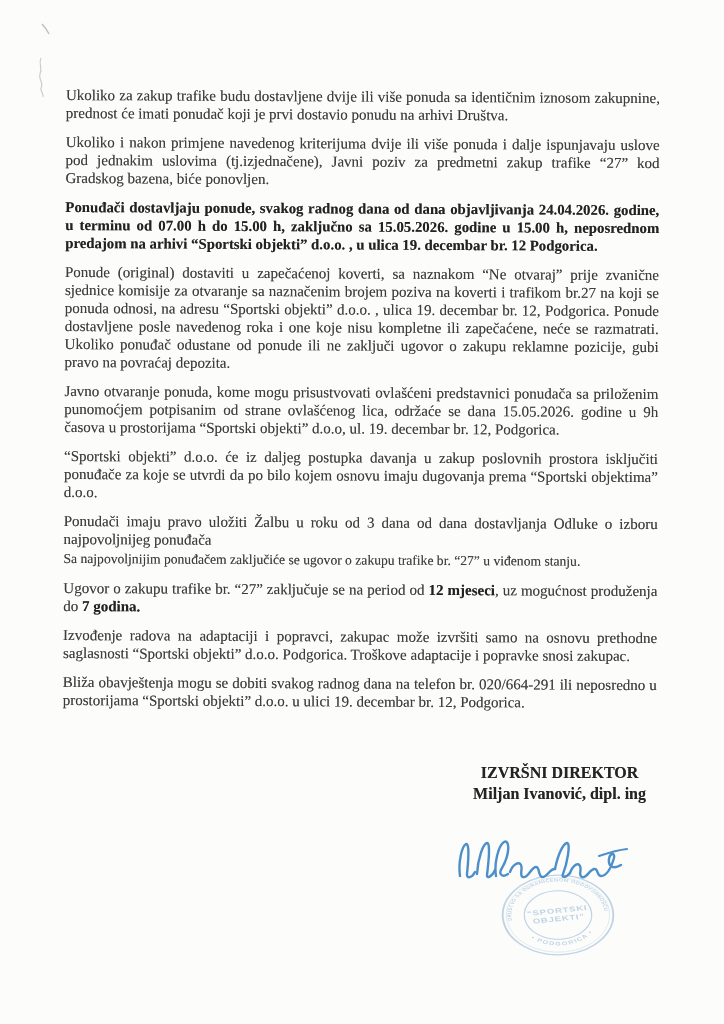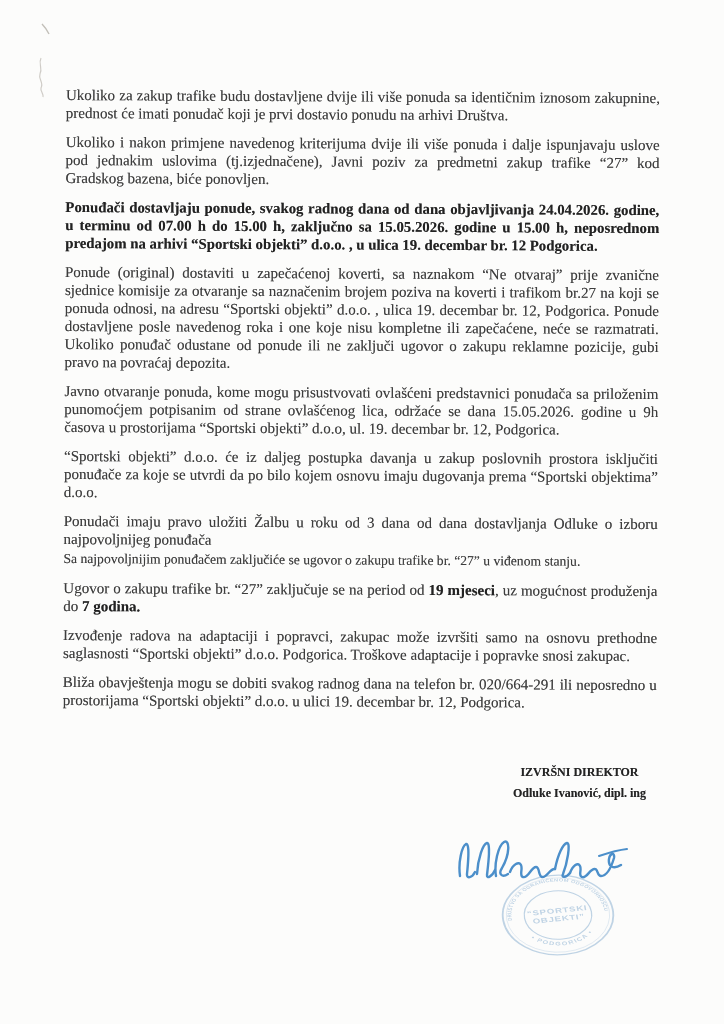--- a/index.html
+++ b/index.html
@@ -23,21 +23,21 @@
     text-align:justify;
   }
   p.para.bold{font-weight:700;color:#222;font-size:14.8px;}
   p.para.tight{margin-bottom:2px;}
   p.para.small{font-size:13.6px;}
   p.para b{color:#222;}
   .closing{position:absolute;left:0;top:762px;width:724px;}
   .closing-inner{
     width:fit-content;margin:0 78px 0 auto;
     text-align:center;font-weight:700;color:#242424;
-    font-size:12px;line-height:21px;
+    font-size:16px;line-height:21px;
     text-shadow:0 0 0.5px rgba(40,40,40,.5);
   }
   .stamp-wrap{
     position:absolute;left:497px;top:854px;width:122px;height:122px;
     transform:scaleY(0.72) rotate(-8deg);
     opacity:.55;
   }
   .stamp-wrap svg{width:100%;height:100%;}
   .stamp-text{font-family:"Liberation Sans","DejaVu Sans",sans-serif;font-weight:700;}
   .signature-svg{position:absolute;left:450px;top:834px;width:182px;height:64px;}
@@ -54,29 +54,29 @@
 
   <div class="content">
     <p class="para">Ukoliko za zakup trafike budu dostavljene dvije ili više ponuda sa identičnim iznosom zakupnine, prednost će imati ponudač koji je prvi dostavio ponudu na arhivi Društva.</p>
     <p class="para">Ukoliko i nakon primjene navedenog kriterijuma dvije ili više ponuda i dalje ispunjavaju uslove pod jednakim uslovima (tj.izjednačene), Javni poziv za predmetni zakup trafike “27” kod Gradskog bazena, biće ponovljen.</p>
     <p class="para bold">Ponuđači dostavljaju ponude, svakog radnog dana od dana objavljivanja 24.04.2026. godine, u terminu od 07.00 h do 15.00 h, zaključno sa 15.05.2026. godine u 15.00 h, neposrednom predajom na arhivi “Sportski objekti” d.o.o. , u ulica 19. decembar br. 12 Podgorica.</p>
     <p class="para">Ponude (original) dostaviti u zapečaćenoj koverti, sa naznakom “Ne otvaraj” prije zvanične sjednice komisije za otvaranje sa naznačenim brojem poziva na koverti i trafikom br.27 na koji se ponuda odnosi, na adresu “Sportski objekti” d.o.o. , ulica 19. decembar br. 12, Podgorica. Ponude dostavljene posle navedenog roka i one koje nisu kompletne ili zapečaćene, neće se razmatrati. Ukoliko ponuđač odustane od ponude ili ne zaključi ugovor o zakupu reklamne pozicije, gubi pravo na povraćaj depozita.</p>
     <p class="para">Javno otvaranje ponuda, kome mogu prisustvovati ovlašćeni predstavnici ponudača sa priloženim punomoćjem potpisanim od strane ovlašćenog lica, održaće se dana 15.05.2026. godine u 9h časova u prostorijama “Sportski objekti” d.o.o, ul. 19. decembar br. 12, Podgorica.</p>
     <p class="para">“Sportski objekti” d.o.o. će iz daljeg postupka davanja u zakup poslovnih prostora isključiti ponuđače za koje se utvrdi da po bilo kojem osnovu imaju dugovanja prema “Sportski objektima” d.o.o.</p>
     <p class="para tight">Ponudači imaju pravo uložiti Žalbu u roku od 3 dana od dana dostavljanja Odluke o izboru najpovoljnijeg ponuđača</p>
     <p class="para small">Sa najpovoljnijim ponuđačem zaključiće se ugovor o zakupu trafike br. “27” u viđenom stanju.</p>
-    <p class="para"><span>Ugovor o zakupu trafike br. “27” zaključuje se na period od </span><b>19 mjeseci</b><span>, uz mogućnost produženja do </span><b>7 godina.</b></p>
+    <p class="para"><span>Ugovor o zakupu trafike br. “27” zaključuje se na period od </span><b>12 mjeseci</b><span>, uz mogućnost produženja do </span><b>7 godina.</b></p>
     <p class="para">Izvođenje radova na adaptaciji i popravci, zakupac može izvršiti samo na osnovu prethodne saglasnosti “Sportski objekti” d.o.o. Podgorica. Troškove adaptacije i popravke  snosi zakupac.</p>
     <p class="para">Bliža obavještenja mogu se dobiti svakog radnog dana na telefon br. 020/664-291 ili neposredno u prostorijama “Sportski objekti” d.o.o. u ulici 19. decembar br. 12, Podgorica.</p>
   </div>
 
   <div class="closing">
     <div class="closing-inner">
       <div>IZVRŠNI DIREKTOR</div>
-      <div>Odluke Ivanović, dipl. ing</div>
+      <div>Miljan Ivanović, dipl. ing</div>
     </div>
   </div>
 
   <div class="stamp-wrap">
     <svg viewBox="0 0 170 170">
       <defs>
         <path id="ring-top" d="M 20,85 A 65,65 0 0 1 150,85"></path>
         <path id="ring-bottom" d="M 26,85 A 59,59 0 0 0 144,85"></path>
       </defs>
       <circle cx="85" cy="85" r="77" fill="none" stroke="#8fb3d3" stroke-width="2.6"></circle>

